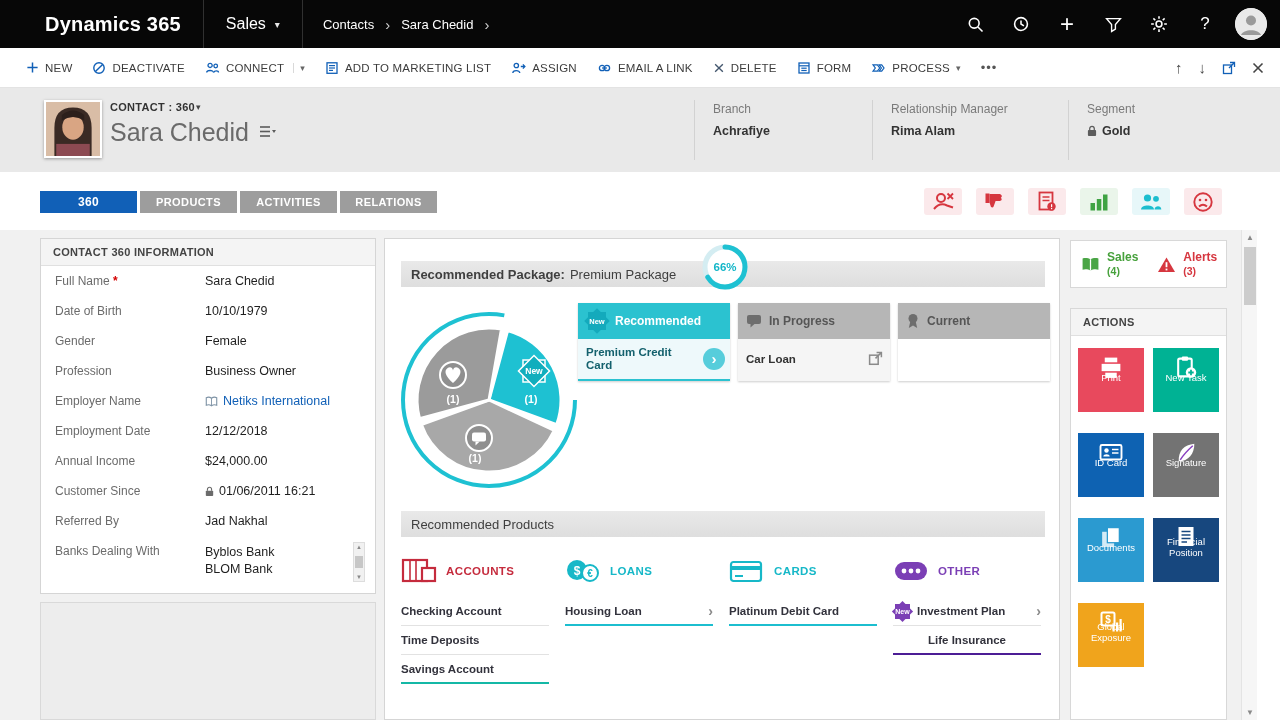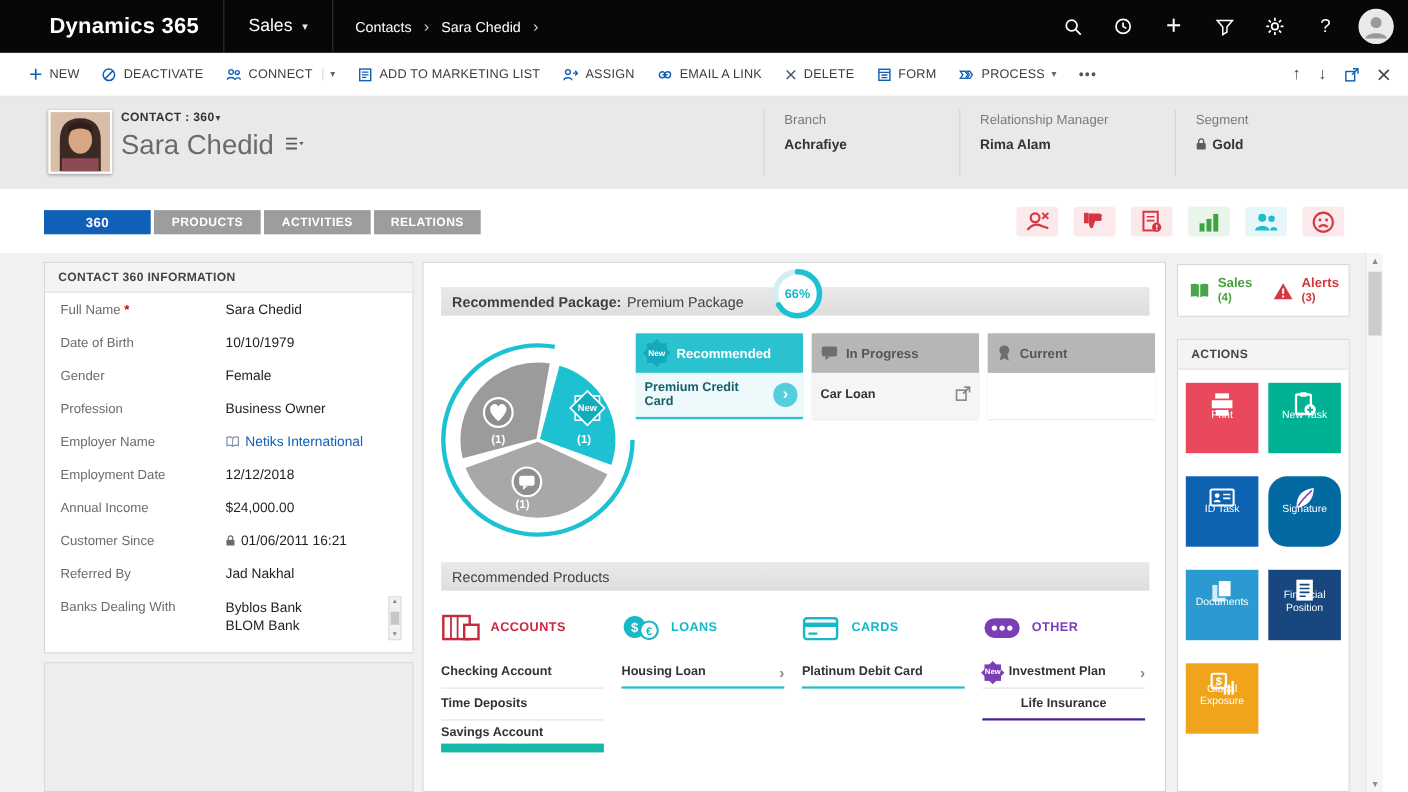--- a/index.html
+++ b/index.html
@@ -103,21 +103,21 @@
   .burst.small{width:19px;height:19px;}
   .burst.small .burst-label{font-size:7px;}
 
   .pcols{position:absolute;left:16px;top:306px;display:flex;gap:16px;}
   .pcol{width:148px;}
   .pcol-head{height:52px;display:flex;align-items:center;gap:9px;}
   .cat-name{font-size:11.5px;font-weight:700;letter-spacing:.4px;}
   .pitem{height:29px;display:flex;align-items:center;justify-content:space-between;font-size:11.5px;font-weight:600;color:#32323c;border-bottom:1px solid #e2e2e2;gap:5px;}
   .pitem .pi-left{display:flex;align-items:center;gap:5px;}
   .pitem .chev{color:#8a8a8a;font-size:14px;font-weight:700;}
-  .pitem.accent-red{border-bottom:8px solid #14b8a6;}
+  .pitem.accent-red{border-bottom:2px solid #14b8a6;}
   .pitem.accent-teal{border-bottom:2px solid #1cbecf;}
   .pitem.accent-purple{border-bottom:2px solid #4c1d95;justify-content:center;}
 
   
   .mini{position:absolute;left:1070px;top:10px;width:157px;height:48px;background:#fff;border:1px solid #d8d8d8;display:flex;}
   .mini-half{flex:1;display:flex;align-items:center;justify-content:center;gap:7px;}
   .mini-text .mini-label{font-size:12px;font-weight:700;line-height:1.15;}
   .mini-text .mini-count{font-size:10.5px;font-weight:700;}
   .green{color:#47a13c;} .redc{color:#d6363f;}
 
@@ -670,23 +670,23 @@
           <div class="tile-label">New Task</div>
         </div>
         <div class="tile" data-interactable="true" style="background: rgb(14, 98, 178);">
           <svg width="26" height="24" viewBox="0 0 24 24" data-interactable="false">
               <rect x="1.5" y="5" width="21" height="14.5" rx="1.5" fill="none" stroke="#fff" stroke-width="1.9"></rect>
               <circle cx="7.5" cy="10.5" r="2.2" fill="#fff"></circle>
               <path d="M4.3 16.5 c0-3 6.4-3 6.4 0 Z" fill="#fff"></path>
               <line x1="13" y1="9.5" x2="19.5" y2="9.5" stroke="#fff" stroke-width="1.5"></line>
               <line x1="13" y1="13" x2="19.5" y2="13" stroke="#fff" stroke-width="1.5"></line>
             </svg>
-          <div class="tile-label">ID Task</div>
-        </div>
-        <div class="tile" data-interactable="true" style="background: #0369a1; border-radius: 17px;">
+          <div class="tile-label">ID Card</div>
+        </div>
+        <div class="tile" data-interactable="true" style="background: #737373;">
           <svg width="25" height="25" viewBox="0 0 24 24" data-interactable="false">
               <path d="M20 3.5 C10 4.5 4.5 10.5 5 20.5 C14.5 20 20 13.5 20 3.5 Z" fill="#fff"></path>
               <path d="M6.5 19 C10 13.5 14 9.5 18.5 5.5" stroke="#8a41c0" stroke-width="1.4" fill="none"></path>
             </svg>
           <div class="tile-label">Signature</div>
         </div>
         <div class="tile" data-interactable="true" style="background: rgb(43, 154, 208);">
           <svg width="25" height="25" viewBox="0 0 24 24" data-interactable="false">
               <rect x="3.5" y="6.5" width="11.5" height="14.5" fill="#fff" opacity=".8"></rect>
               <rect x="8.5" y="2.5" width="11.5" height="14.5" fill="#fff" stroke="#2b9ad0" stroke-width="1.2"></rect>

